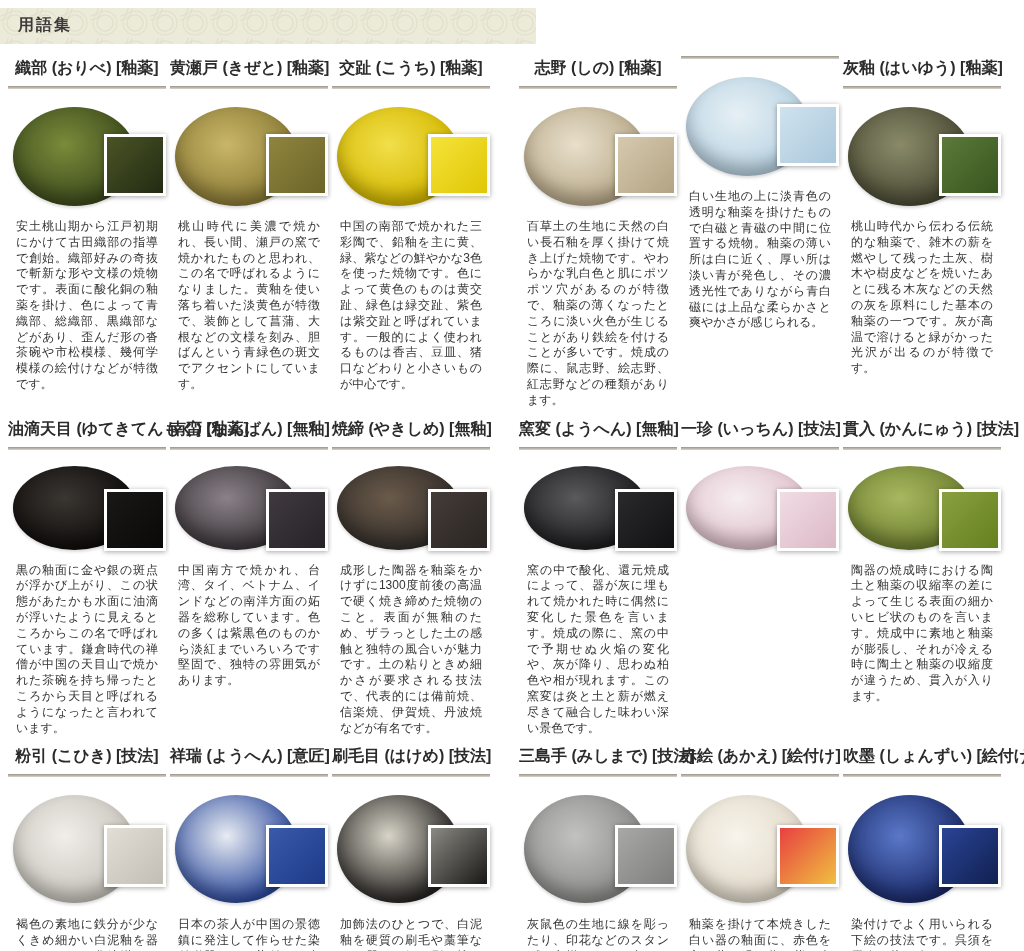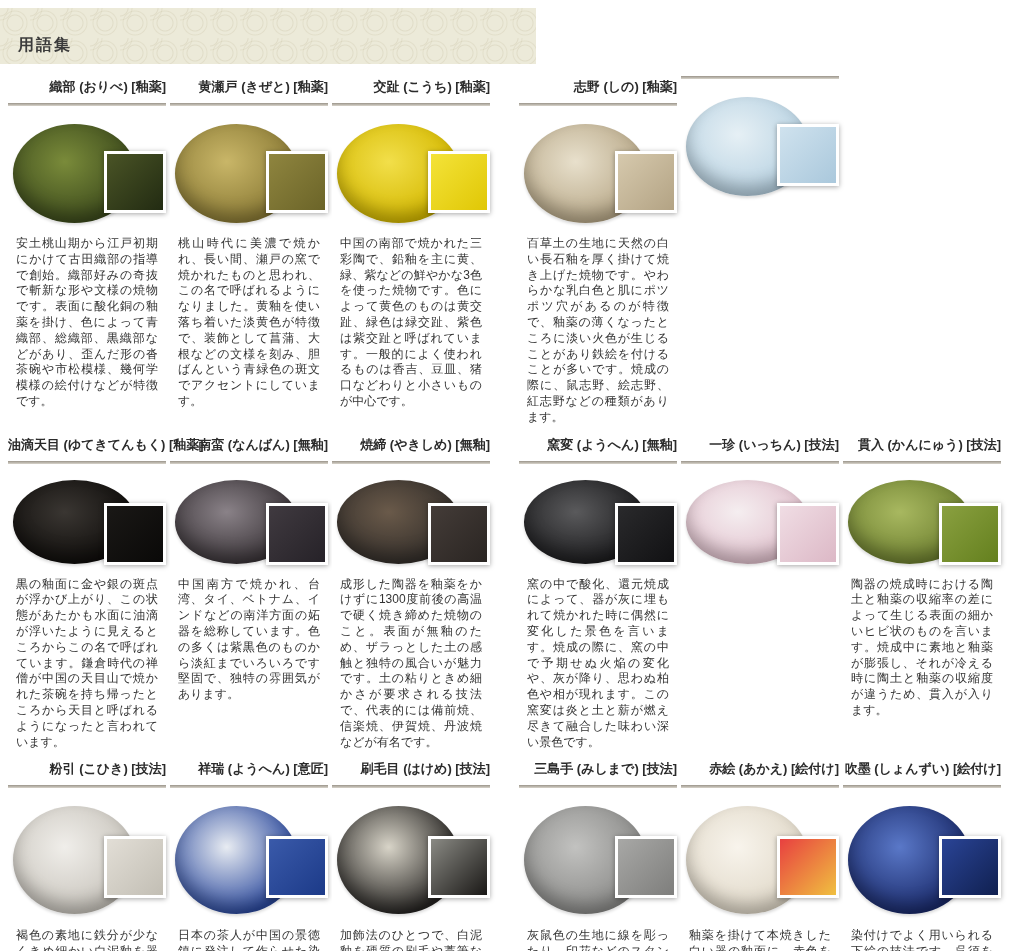--- a/index.html
+++ b/index.html
@@ -4,40 +4,40 @@
 <style>
   html,body{margin:0;padding:0;background:#fff;}
   body{
     width:1024px;height:951px;overflow:hidden;
     font-family:"Liberation Sans","DejaVu Sans",sans-serif;
     color:#333;
   }
   
   .header{
     margin:8px 0 0 0;
-    width:536px;height:56px;
+    width:536px;height:36px;
     background-color:#ecead9;
     background-image:
       radial-gradient(circle at 15px 15px, rgba(255,255,255,0) 7px, rgba(214,209,184,.55) 8px, rgba(255,255,255,0) 9px, rgba(255,255,255,0) 11px, rgba(214,209,184,.45) 12px, rgba(255,255,255,0) 13px),
       radial-gradient(circle at 0px 0px, rgba(255,255,255,0) 7px, rgba(214,209,184,.55) 8px, rgba(255,255,255,0) 9px, rgba(255,255,255,0) 11px, rgba(214,209,184,.45) 12px, rgba(255,255,255,0) 13px);
     background-size:30px 30px;
     position:relative;
   }
   .header h1{
     margin:0;position:absolute;left:18px;bottom:8px;
     font-size:16px;font-weight:bold;color:#3b3b3b;letter-spacing:2px;
   }
   #rows{padding-left:8px;margin-top:12px;}
   .row{display:flex;align-items:flex-start;}
   .row1{min-height:334px;}
   .row2{min-height:272px;}
   .cell{width:158px;margin-right:4px;flex:0 0 auto;}
   .cell:nth-child(4){margin-left:25px;}
   .cell-title{
-    text-align:right;font-size:13px;font-weight:bold;color:#2b2b2b;
+    text-align:center;font-size:16px;font-weight:bold;color:#2b2b2b;
     white-space:nowrap;letter-spacing:0;padding:2px 0 7px 0;
   }
   .cell-rule{height:3px;background:linear-gradient(#9a948a,#d9d5cc);margin-bottom:12px;}
   .photo{position:relative;width:158px;background:#fff;margin-bottom:8px;}
   .row1 .photo{height:110px;}
   .row2 .photo{height:93px;}
   .row3 .photo{height:120px;}
   .pot{
     position:absolute;left:3%;top:5%;width:78%;height:90%;
     border-radius:50%;
@@ -100,22 +100,32 @@
     </div>
     <p class="desc">百草土の生地に天然の白い長石釉を厚く掛けて焼き上げた焼物です。やわらかな乳白色と肌にポツポツ穴があるのが特徴で、釉薬の薄くなったところに淡い火色が生じることがあり鉄絵を付けることが多いです。焼成の際に、鼠志野、絵志野、紅志野などの種類があります。</p>
   </div>
 
   <div class="cell">
     <div class="cell-rule"></div>
     <div class="photo">
       <div class="pot" style="background: radial-gradient(at 42% 38%, rgb(230, 240, 245) 0%, rgb(184, 210, 226) 72%);"></div>
       <div class="inset" style="background: linear-gradient(135deg, rgb(207, 226, 238) 0%, rgb(170, 200, 220) 100%);"></div>
     </div>
-  </div>
-
+    <p class="desc">白い生地の上に淡青色の透明な釉薬を掛けたもので白磁と青磁の中間に位置する焼物。釉薬の薄い所は白に近く、厚い所は淡い青が発色し、その濃透光性でありながら青白磁には上品な柔らかさと爽やかさが感じられる。</p>
+  </div>
+
+  <div class="cell">
+    <div class="cell-title">灰釉 (はいゆう) [釉薬]</div>
+    <div class="cell-rule"></div>
+    <div class="photo">
+      <div class="pot" style="background: radial-gradient(at 42% 38%, rgb(138, 138, 106) 0%, rgb(74, 74, 52) 72%);"></div>
+      <div class="inset" style="background: linear-gradient(135deg, rgb(93, 122, 58) 0%, rgb(55, 85, 31) 100%);"></div>
+    </div>
+    <p class="desc">桃山時代から伝わる伝統的な釉薬で、雑木の薪を燃やして残った土灰、樹木や樹皮などを焼いたあとに残る木灰などの天然の灰を原料にした基本の釉薬の一つです。灰が高温で溶けると緑がかった光沢が出るのが特徴です。</p>
+  </div>
 </div>
       <div class="row row2">
   <div class="cell">
     <div class="cell-title">油滴天目 (ゆてきてんもく) [釉薬]</div>
     <div class="cell-rule"></div>
     <div class="photo">
       <div class="pot" style="background: radial-gradient(at 42% 38%, rgb(58, 54, 50) 0%, rgb(15, 13, 11) 72%);"></div>
       <div class="inset" style="background: linear-gradient(135deg, rgb(26, 24, 22) 0%, rgb(10, 9, 8) 100%);"></div>
     </div>
     <p class="desc">黒の釉面に金や銀の斑点が浮かび上がり、この状態があたかも水面に油滴が浮いたように見えるところからこの名で呼ばれています。鎌倉時代の禅僧が中国の天目山で焼かれた茶碗を持ち帰ったところから天目と呼ばれるようになったと言われています。</p>

